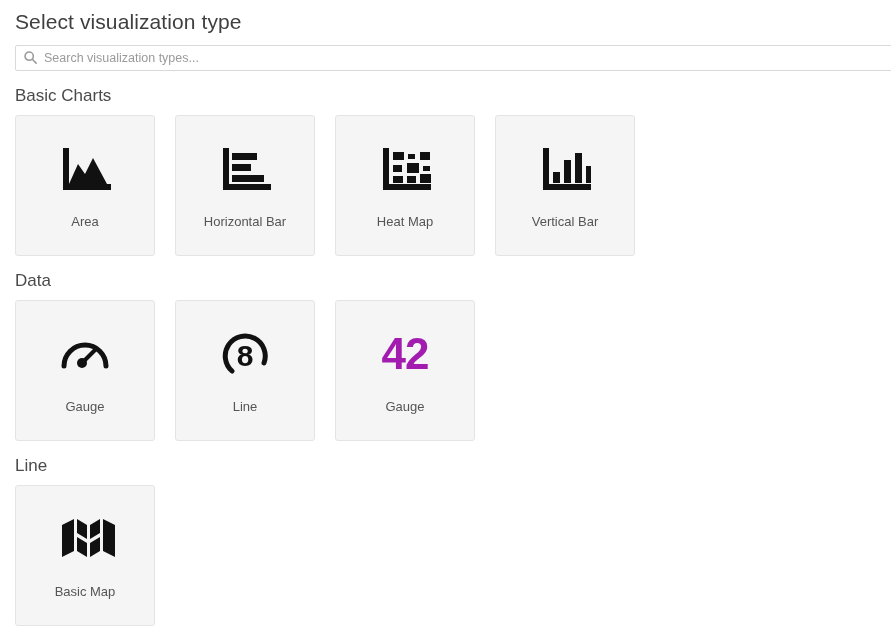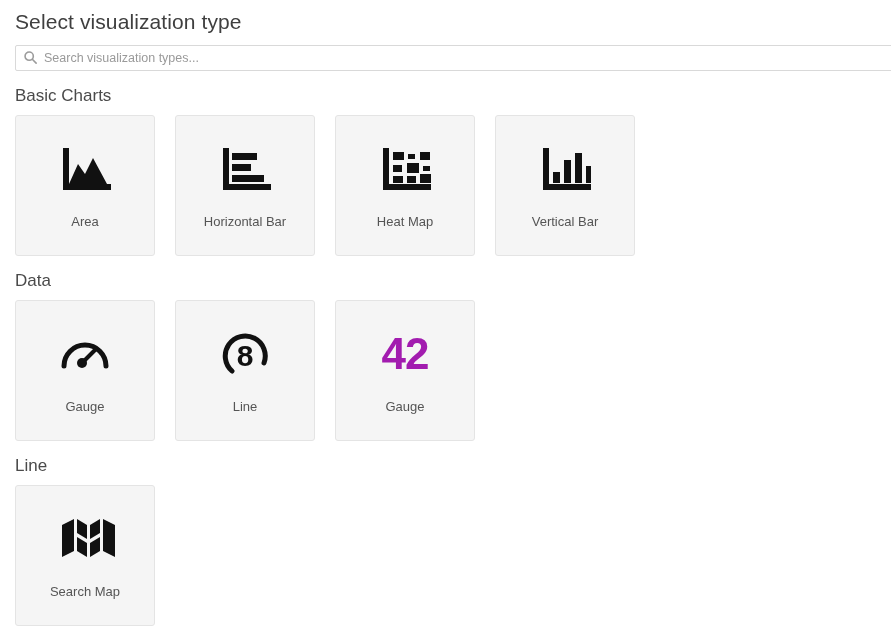--- a/index.html
+++ b/index.html
@@ -238,19 +238,19 @@
         <div class="card-icon">
           <svg viewBox="0 0 62 62" width="62" height="62" fill="currentColor">
             <path d="M8 17 L20 11 L20 43 L8 49 Z"></path>
             <path d="M23 11 L33 17 L33 31 L23 25 Z"></path>
             <path d="M23 29 L33 35 L33 49 L23 43 Z"></path>
             <path d="M36 17 L46 11 L46 25 L36 31 Z"></path>
             <path d="M36 35 L46 29 L46 43 L36 49 Z"></path>
             <path d="M49 11 L61 17 L61 49 L49 43 Z"></path>
           </svg>
         </div>
-        <div class="card-label">Search Map</div>
+        <div class="card-label">Basic Map</div>
       </div>
 
     </div>
   </div>
 
 </div>
 
 </body></html>

